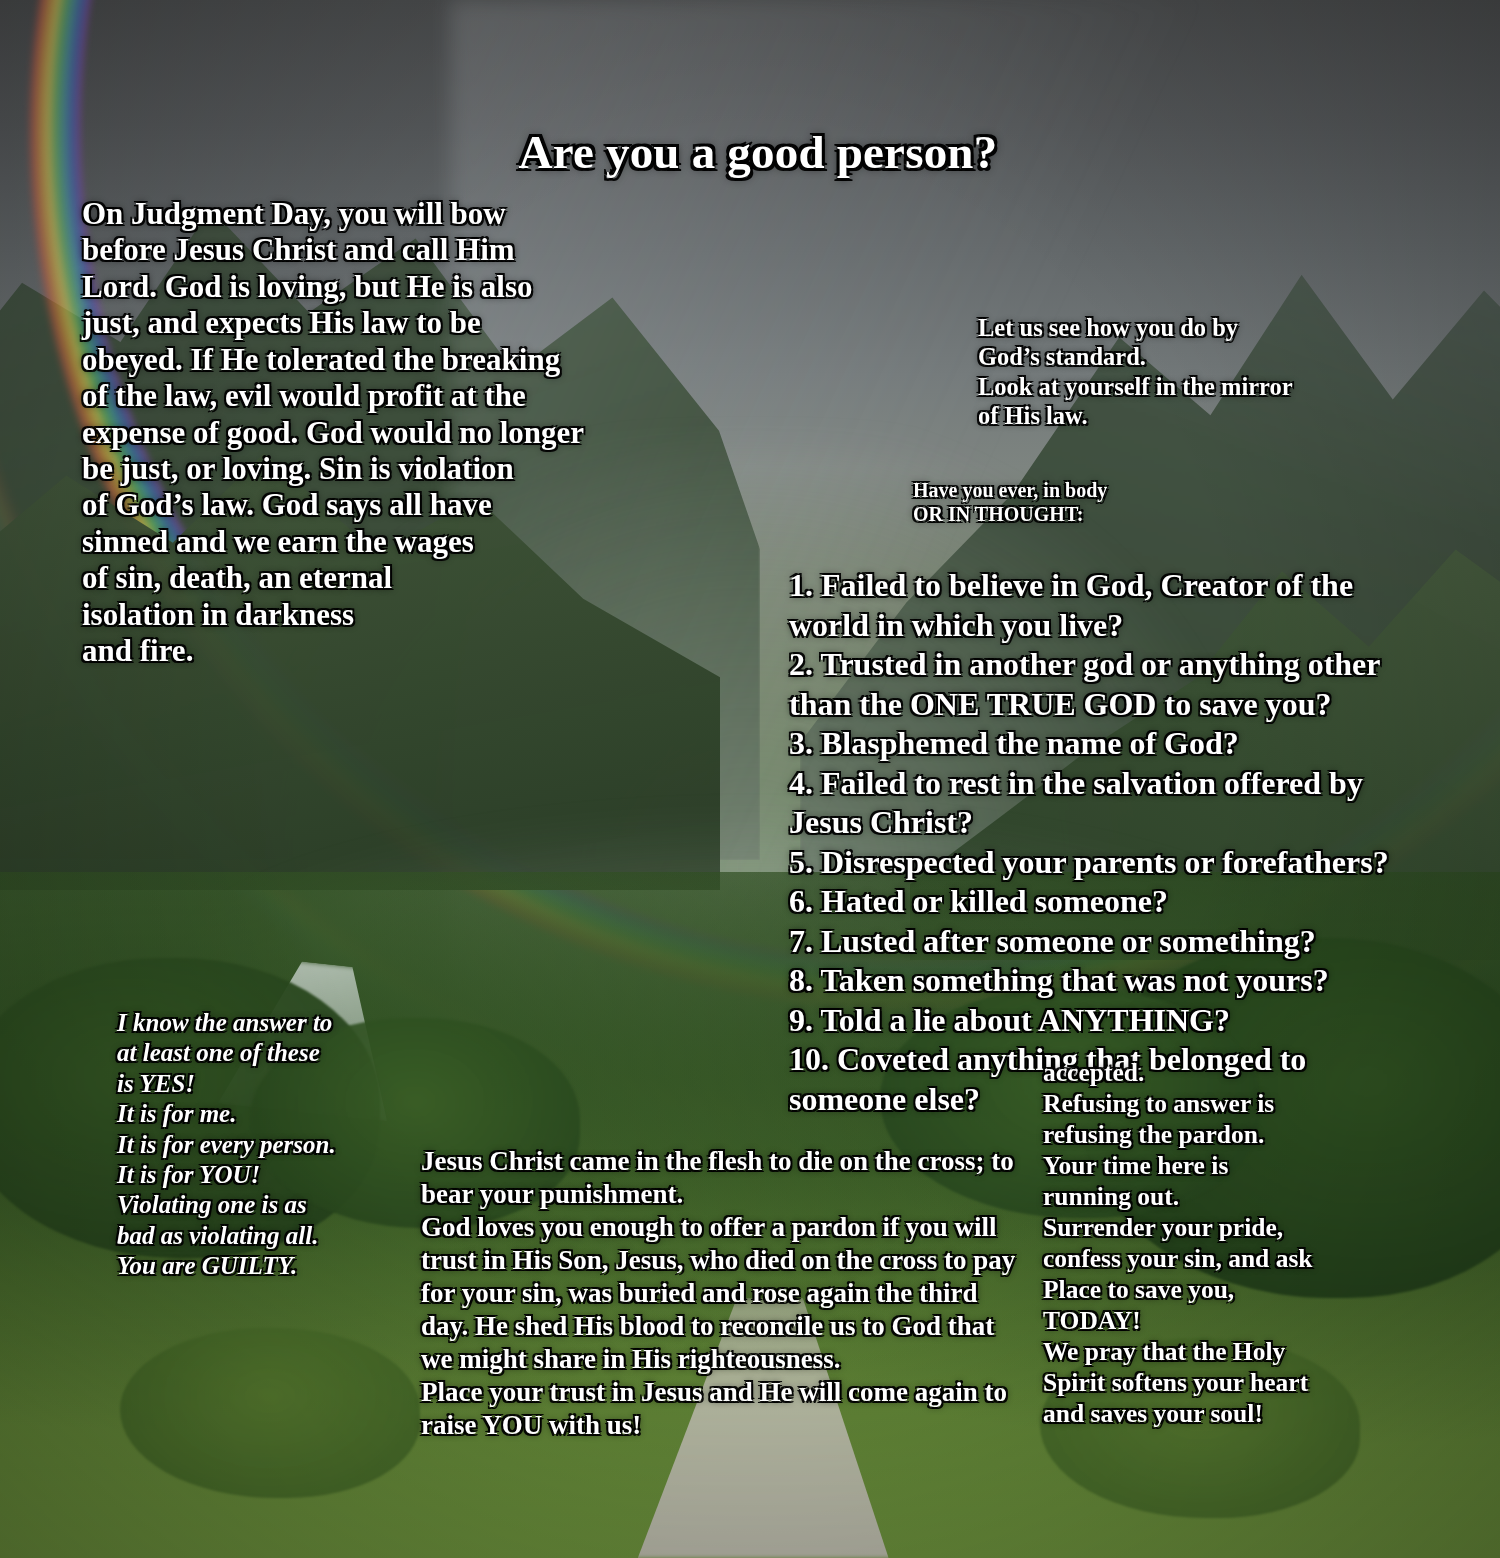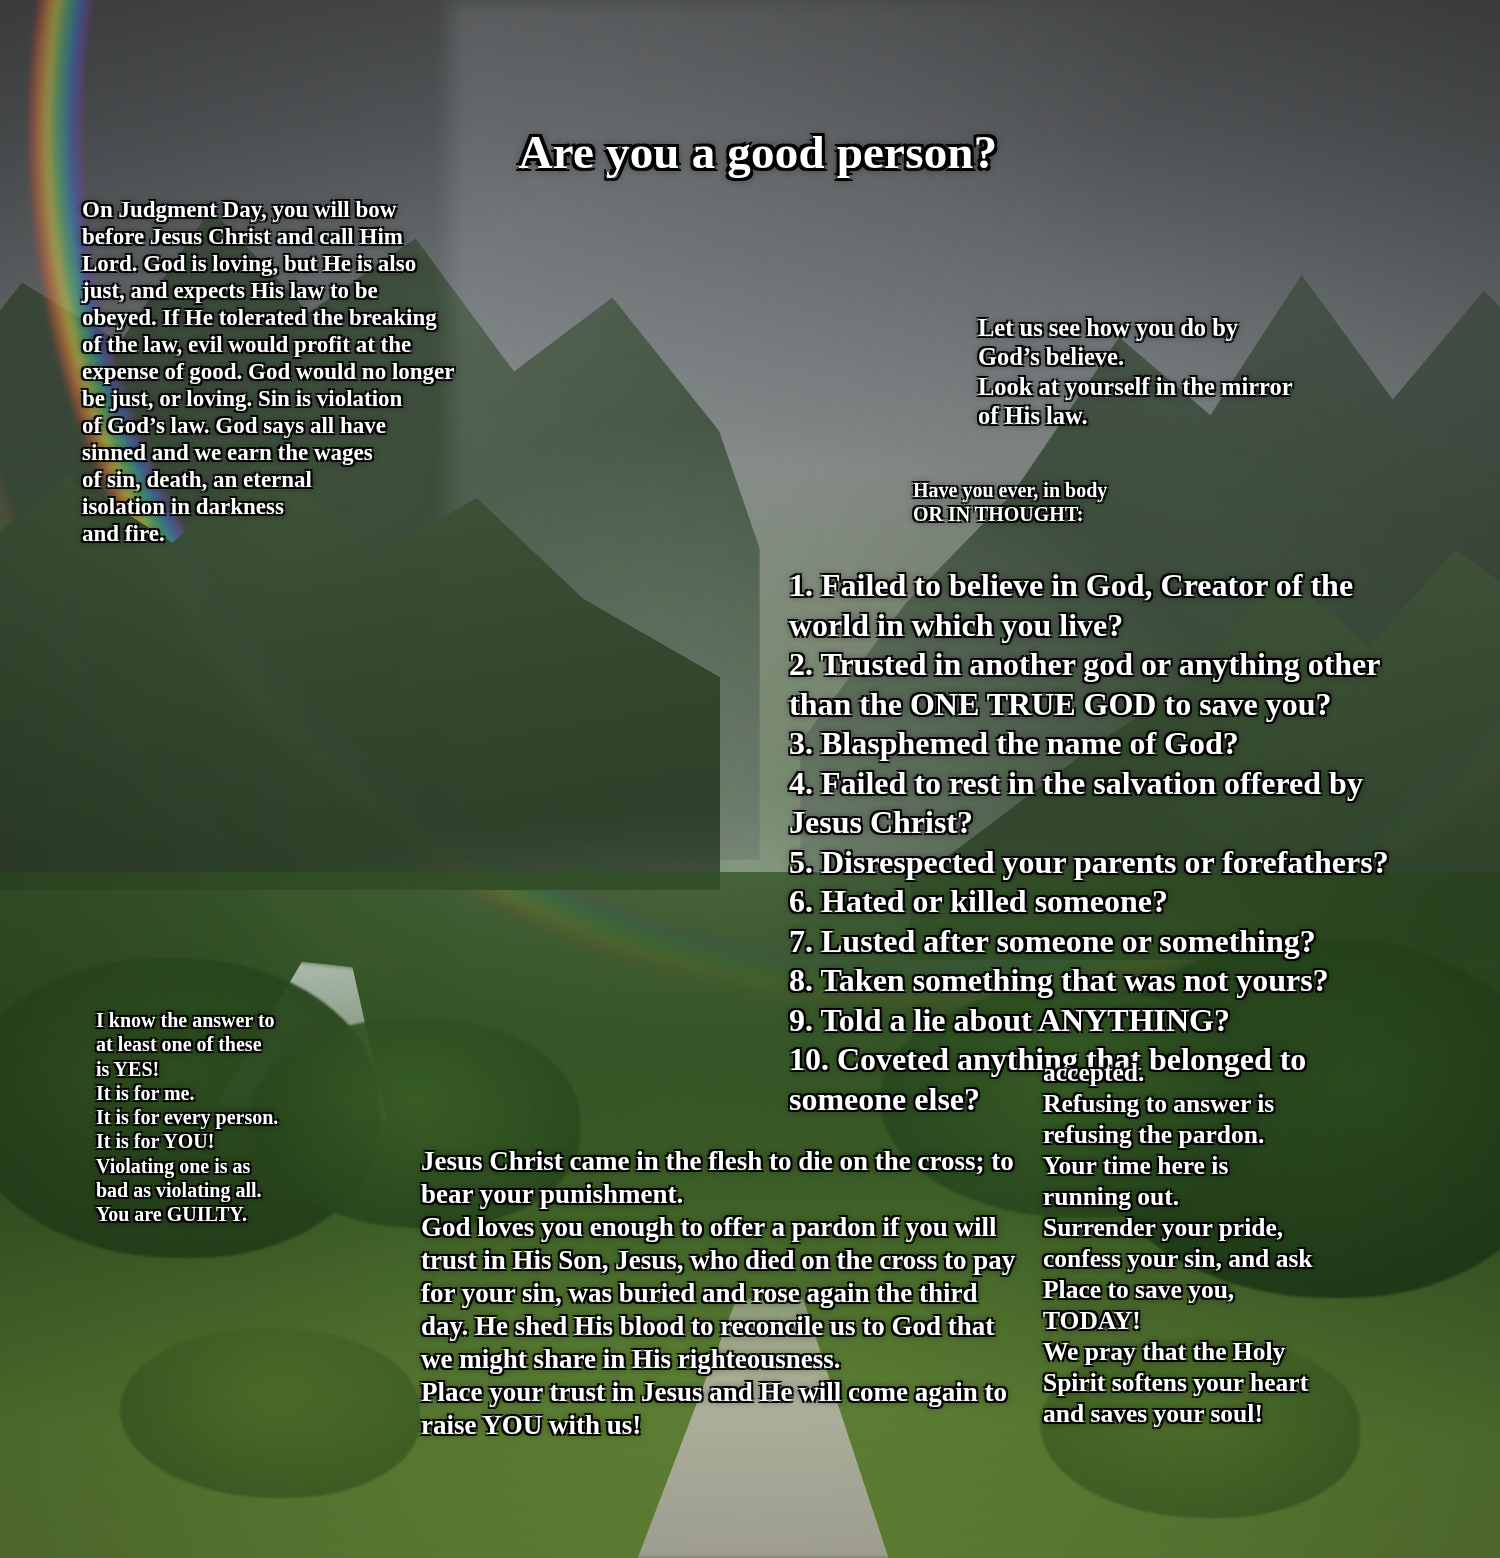--- a/index.html
+++ b/index.html
@@ -222,21 +222,21 @@
       -3px 3px 0 rgba(0,0,0,.95),
       3px -3px 0 rgba(0,0,0,.95),
       -3px -3px 0 rgba(0,0,0,.95),
       0 0 10px rgba(0,0,0,.9);
   }
 
   #judgment-block {
     top: 196px;
     left: 74px;
     width: 640px;
-    font-size: 23px;
+    font-size: 31px;
     line-height: 1.175;
   }
   #judgment-block p { margin: 0; }
 
   #standard-block {
     top: 313px;
     left: 970px;
     width: 430px;
     font-size: 24.5px;
     line-height: 1.2;
@@ -261,24 +261,25 @@
   }
   #commandments li {
     list-style: none;
     margin: 0;
     padding: 0;
   }
   #commandments ol { margin: 0; padding: 0; }
 
   #guilty-block {
     top: 1008px;
-    left: 88px;
+    left: 109px;
     width: 310px;
-    font-size: 20px;
+    font-size: 25px;
     line-height: 1.215;
+    font-style: italic;
   }
   #guilty-block p { margin: 0; }
 
   #gospel-block {
     top: 1145px;
     left: 413px;
     width: 600px;
     font-size: 27px;
     line-height: 1.22;
   }
@@ -335,21 +336,21 @@
     <p>be just, or loving. Sin is violation</p>
     <p>of God’s law. God says all have</p>
     <p>sinned and we earn the wages</p>
     <p>of sin, death, an eternal</p>
     <p>isolation in darkness</p>
     <p>and fire.</p>
   </div>
 
   <div class="txt" id="standard-block">
     <p>Let us see how you do by</p>
-    <p>God’s believe.</p>
+    <p>God’s standard.</p>
     <p>Look at yourself in the mirror</p>
     <p>of His law.</p>
   </div>
 
   <div class="txt" id="have-you-ever">
     <p>Have you ever, in body</p>
     <p>OR IN THOUGHT:</p>
   </div>
 
   <div class="txt" id="commandments">

